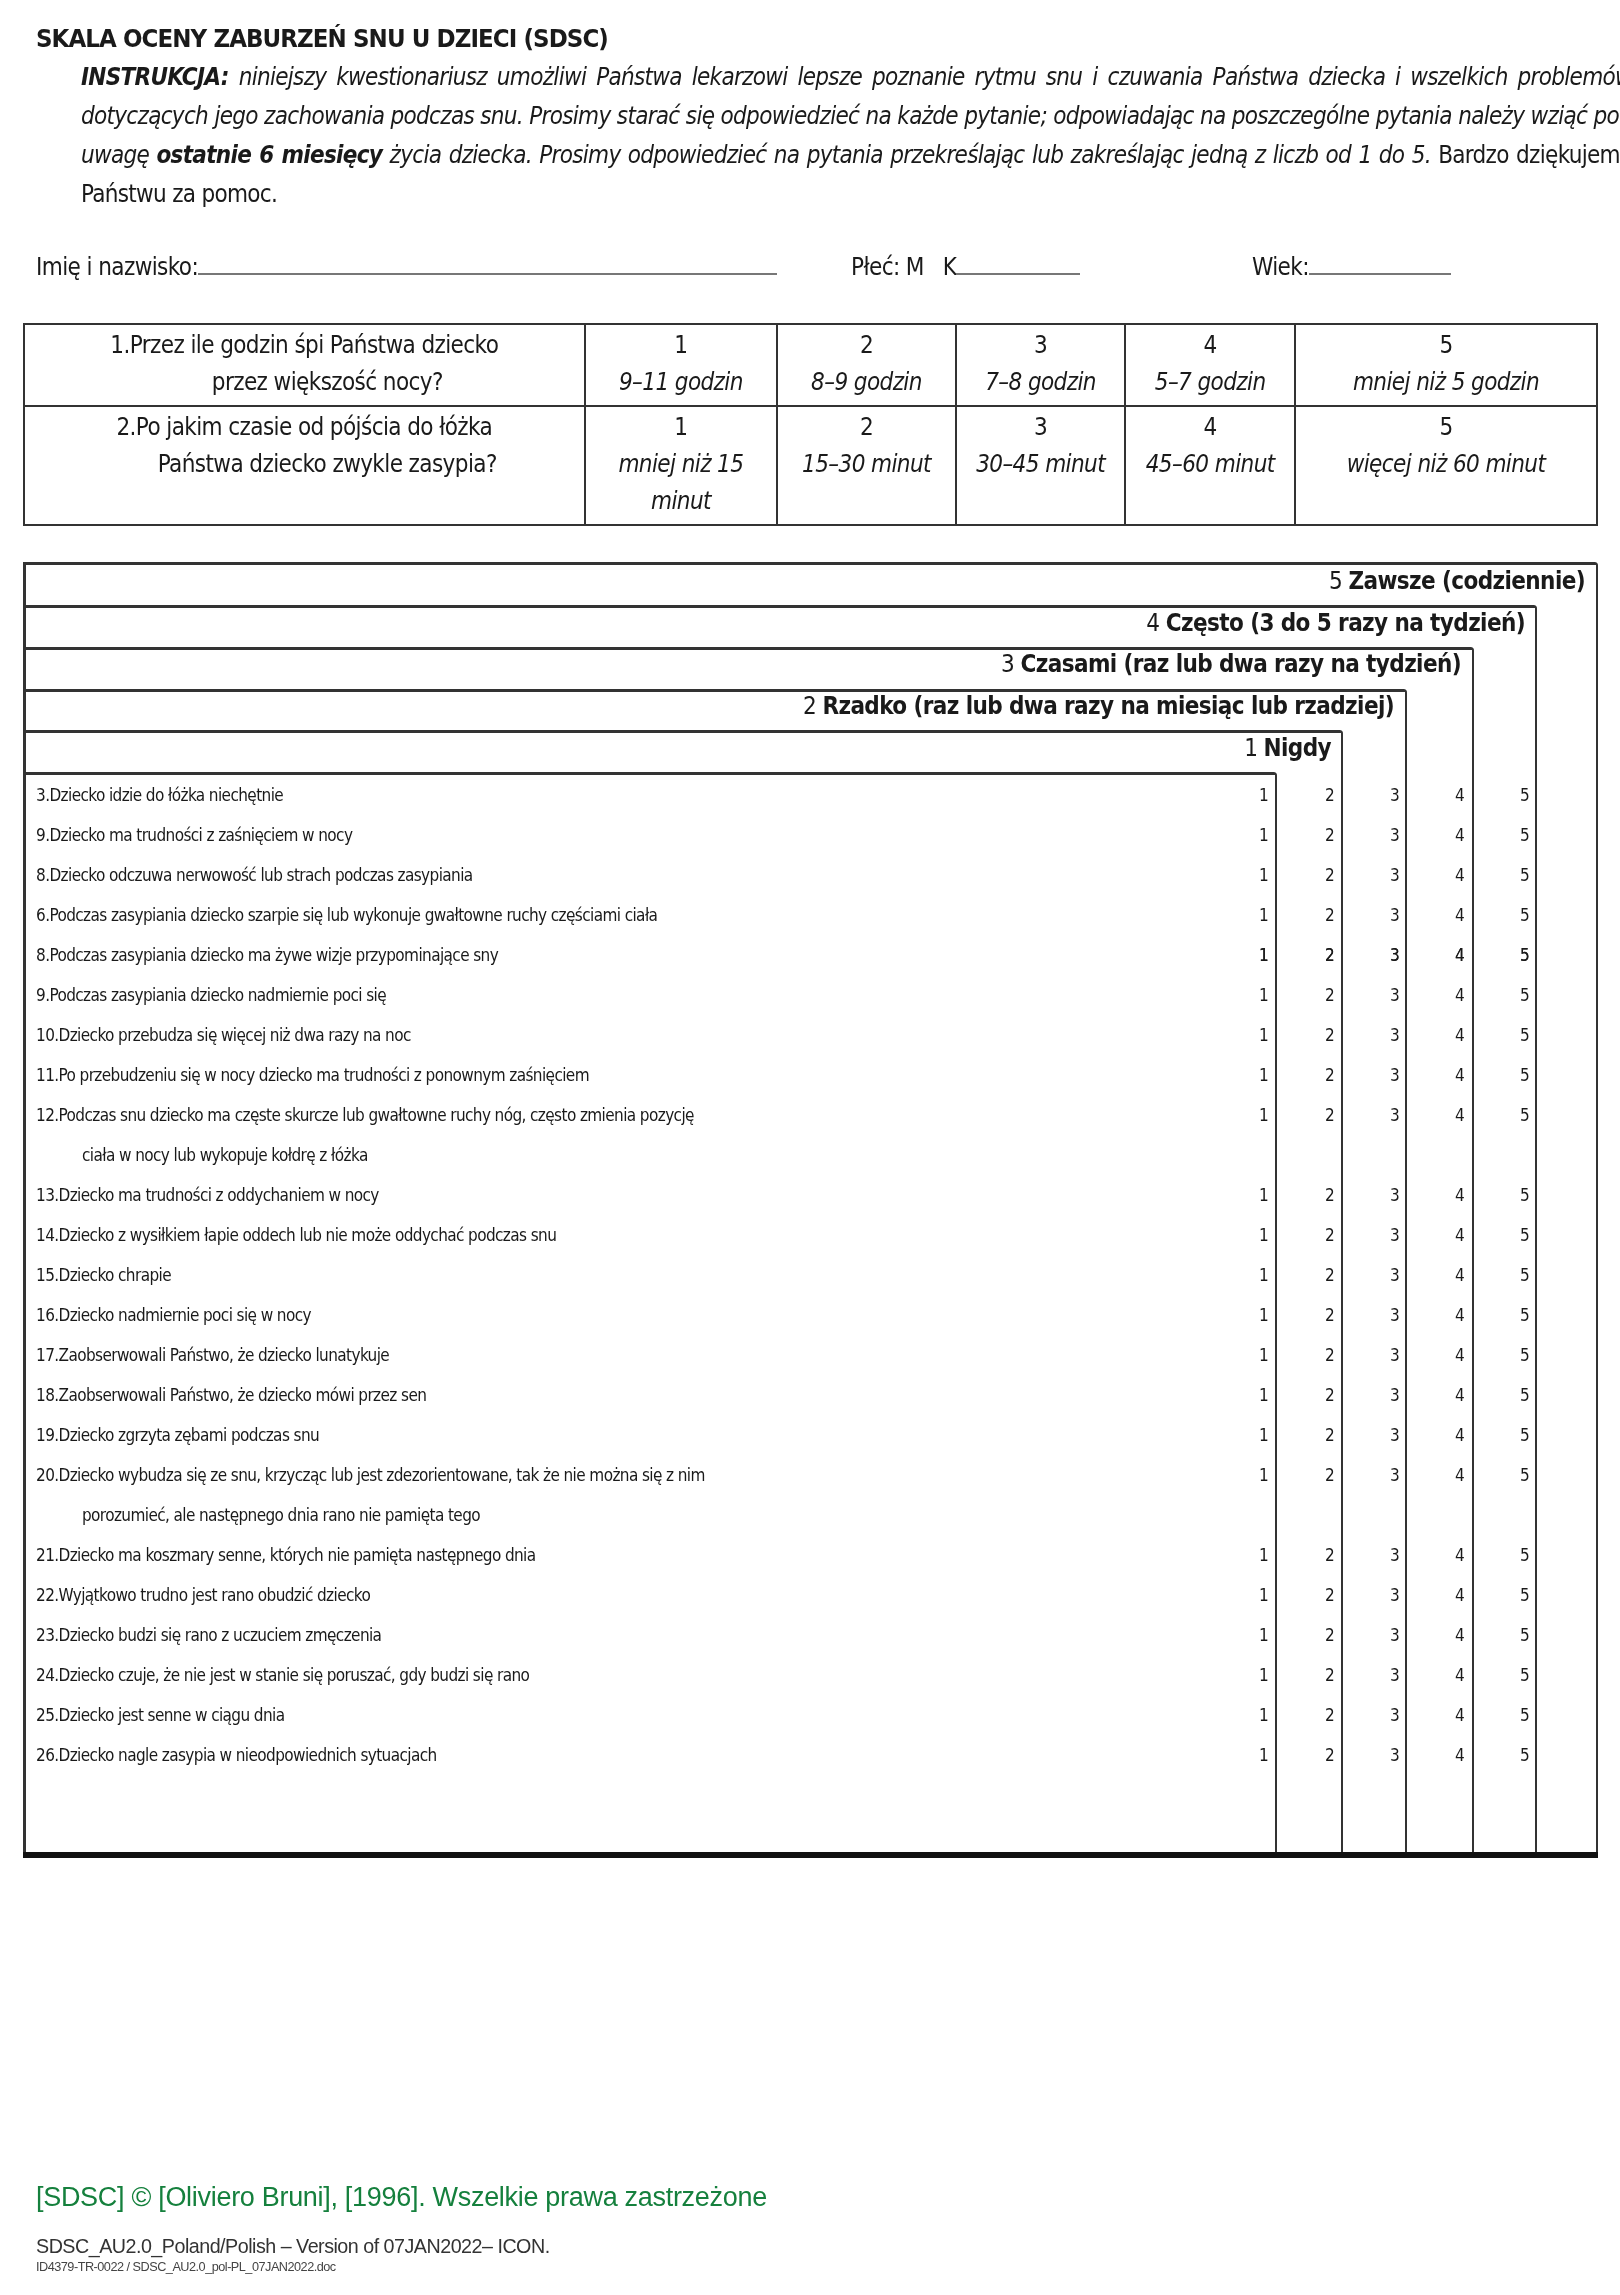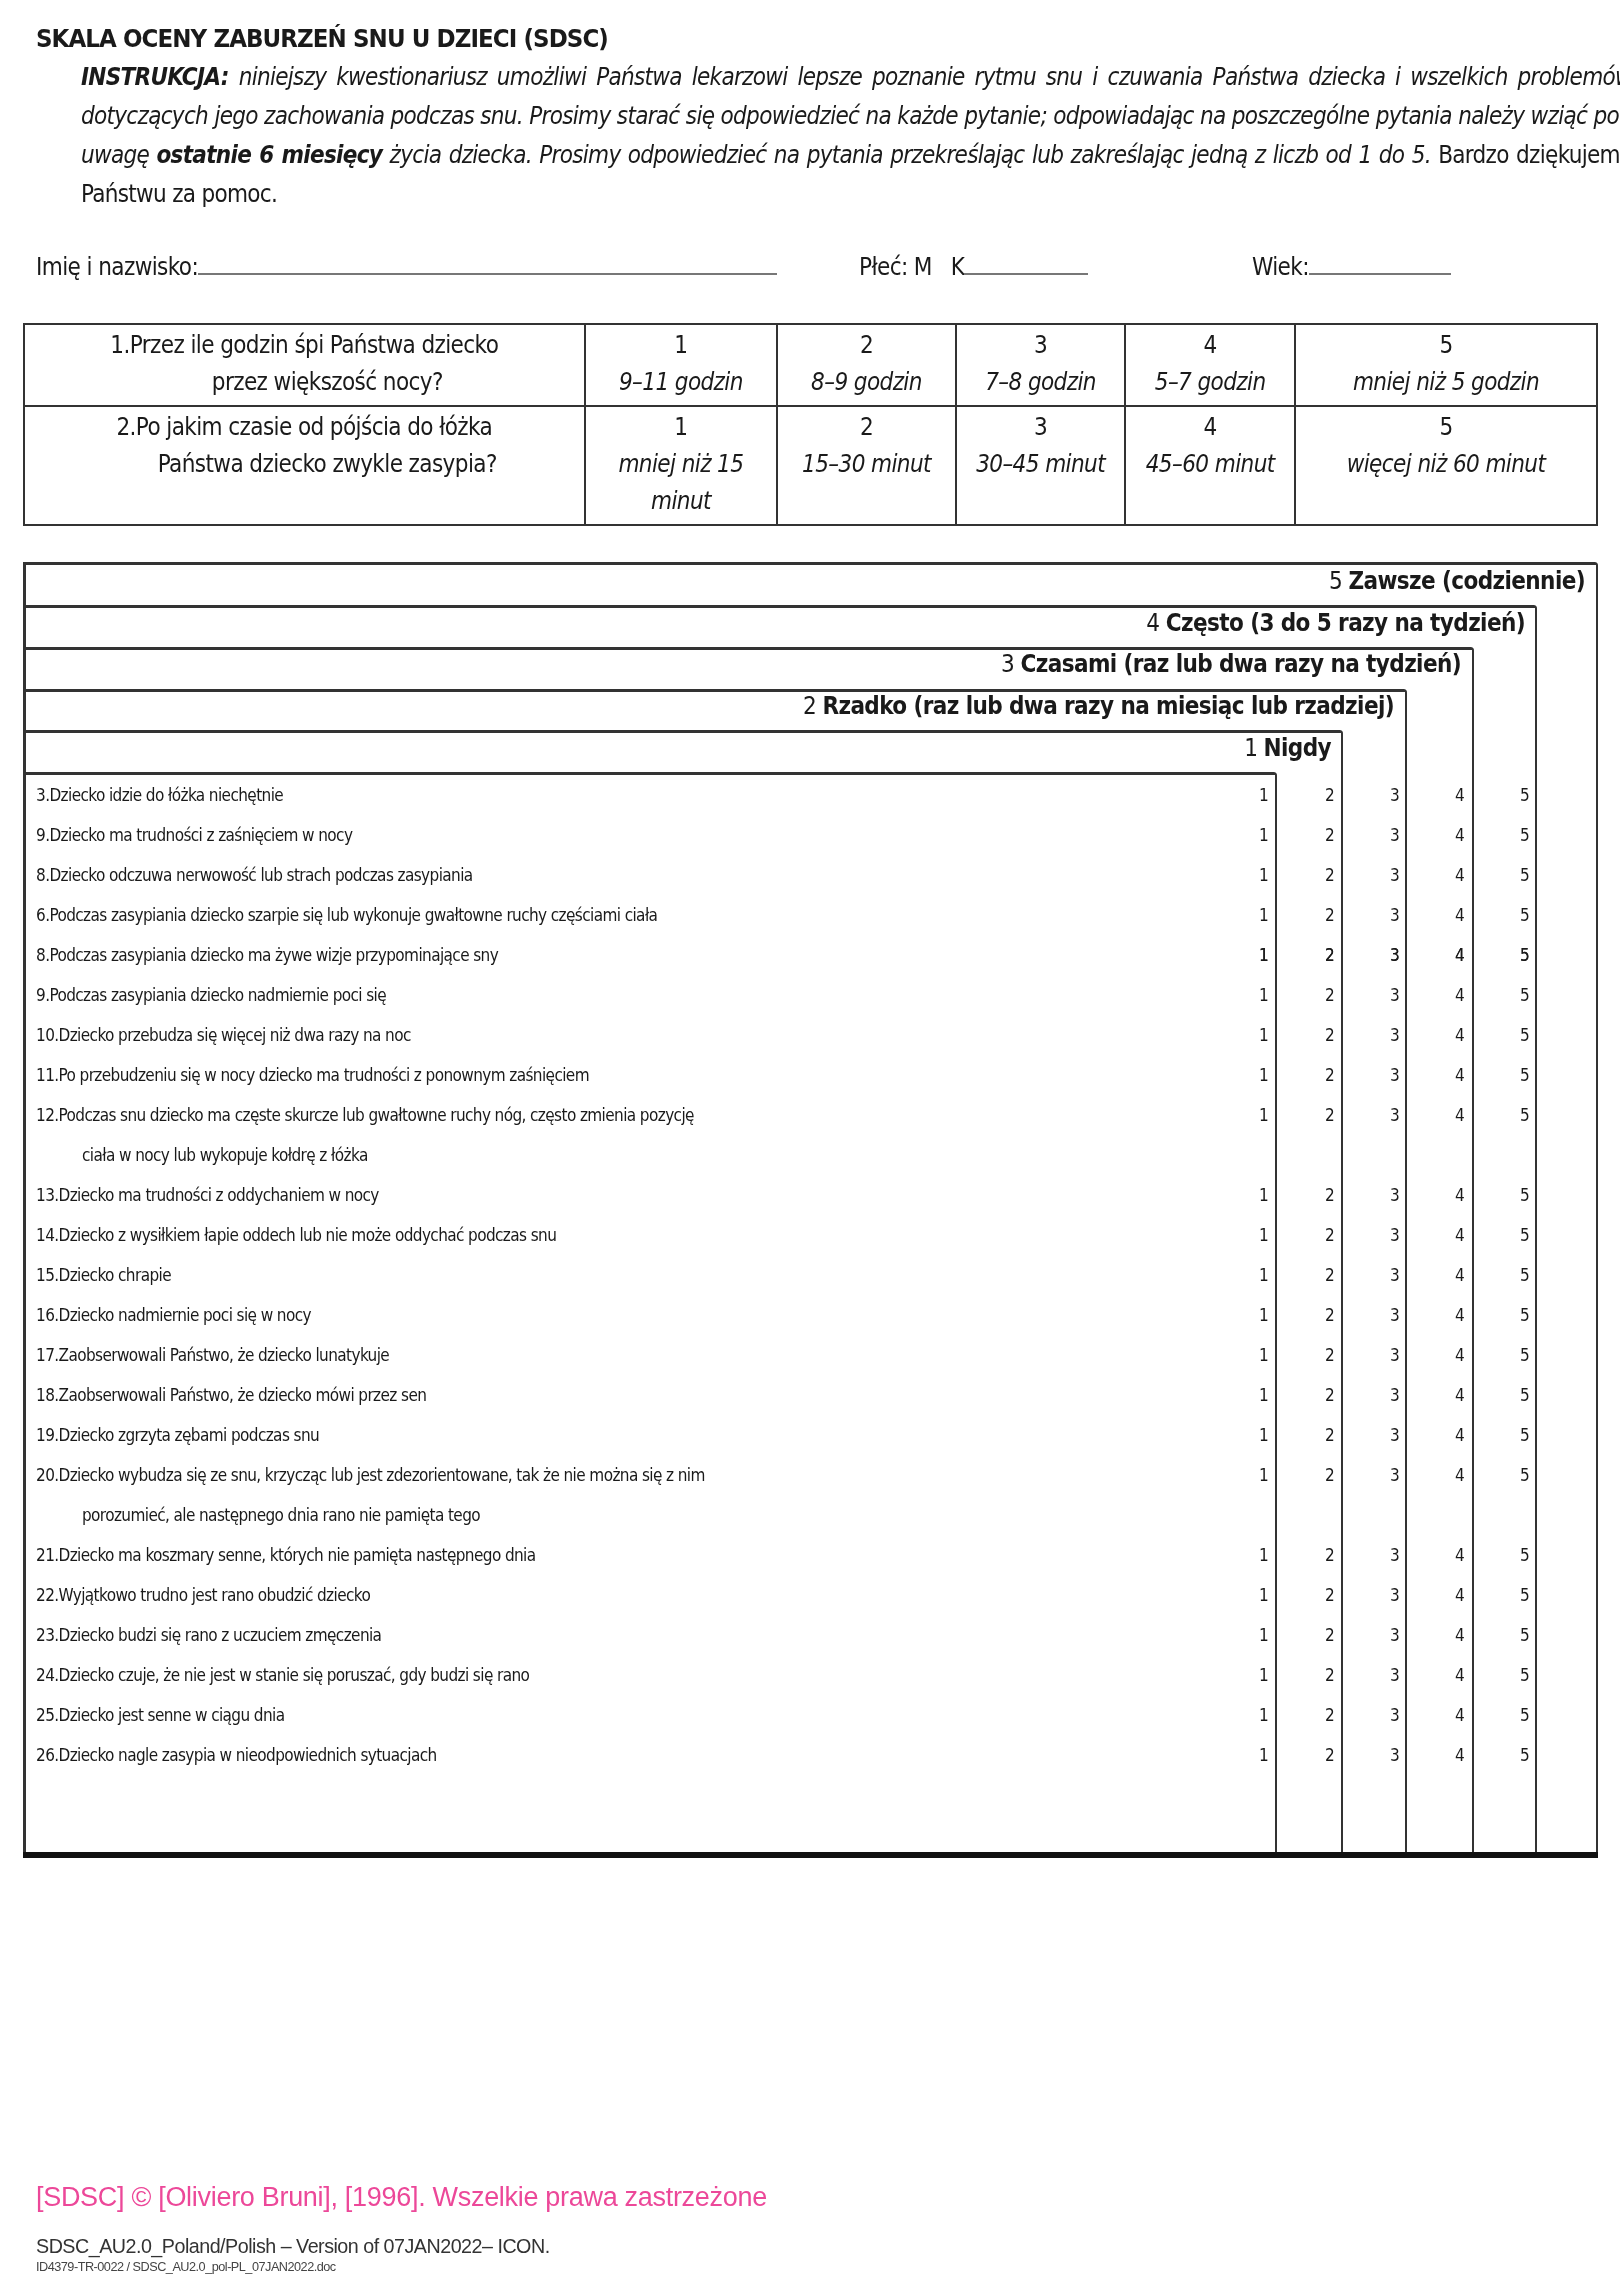--- a/index.html
+++ b/index.html
@@ -35,38 +35,38 @@
   .band-label .n { font-weight: normal; }
   .band-label .t { font-weight: bold; }
   .outer-left { position: absolute; left: 23px; top: 562px; width: 2.9px; height: 1296px; background: #333; }
   .bottom-rule { position: absolute; left: 23px; top: 1852px; width: 1575px; height: 5.8px; background: #111; }
   .rows { position: absolute; left: 36px; top: 775px; width: 1562px; }
   .row { position: relative; width: 1562px; font-size: 17px; letter-spacing: -0.6px; line-height: 40px; }
   .row .qt { width: 1227px; }
   .row .qt .cont { padding-left: 46px; display: block; }
   .row .opt { position: absolute; top: 0; width: 23px; text-align: center; }
 
-  .copyright { left: 36px; top: 2182px; font-size: 27px; color: #ec4899; letter-spacing: -0.3px; white-space: nowrap; }
+  .copyright { left: 36px; top: 2182px; font-size: 27px; color: #15803d; letter-spacing: -0.3px; white-space: nowrap; }
   .version { left: 36px; top: 2235px; font-size: 19.7px; color: #333; letter-spacing: -0.5px; white-space: nowrap; }
   .docid { left: 36px; top: 2260px; font-size: 12.7px; color: #444; letter-spacing: -0.5px; white-space: nowrap; }
 </style>
 </head>
 <body>
 
 <div class="abs title doc-text">SKALA OCENY ZABURZEŃ SNU U DZIECI (SDSC)</div>
 
 <div class="abs instr doc-text">
   <span class="lbl">INSTRUKCJA:</span><span class="it"> niniejszy kwestionariusz umożliwi Państwa lekarzowi lepsze poznanie rytmu snu i czuwania Państwa dziecka i wszelkich problemów dotyczących jego zachowania podczas snu. Prosimy starać się odpowiedzieć na każde pytanie; odpowiadając na poszczególne pytania należy wziąć pod uwagę </span><span class="it bd">ostatnie 6 miesięcy</span><span class="it"> życia dziecka. Prosimy odpowiedzieć na pytania przekreślając lub zakreślając jedną z liczb od 1 do 5.</span><span> Bardzo dziękujemy Państwu za pomoc.</span>
 </div>
 
 <div class="abs form-line doc-text" style="width:1562px;">
   <div class="fld" style="left:0;">
     <span>Imię i nazwisko:</span><span class="blank" style="width:579px;"></span>
   </div>
-  <div class="fld" style="left:815px;margin-left:8px;">
+  <div class="fld" style="left:815px;">
     <span style="white-space:pre;">Płeć: M   K</span><span class="blank" style="width:124px;"></span>
   </div>
   <div class="fld" style="left:1216px;">
     <span>Wiek:</span><span class="blank" style="width:142px;"></span>
   </div>
 </div>
 
 <table class="t1 doc-text">
   <tbody>
       <tr>

